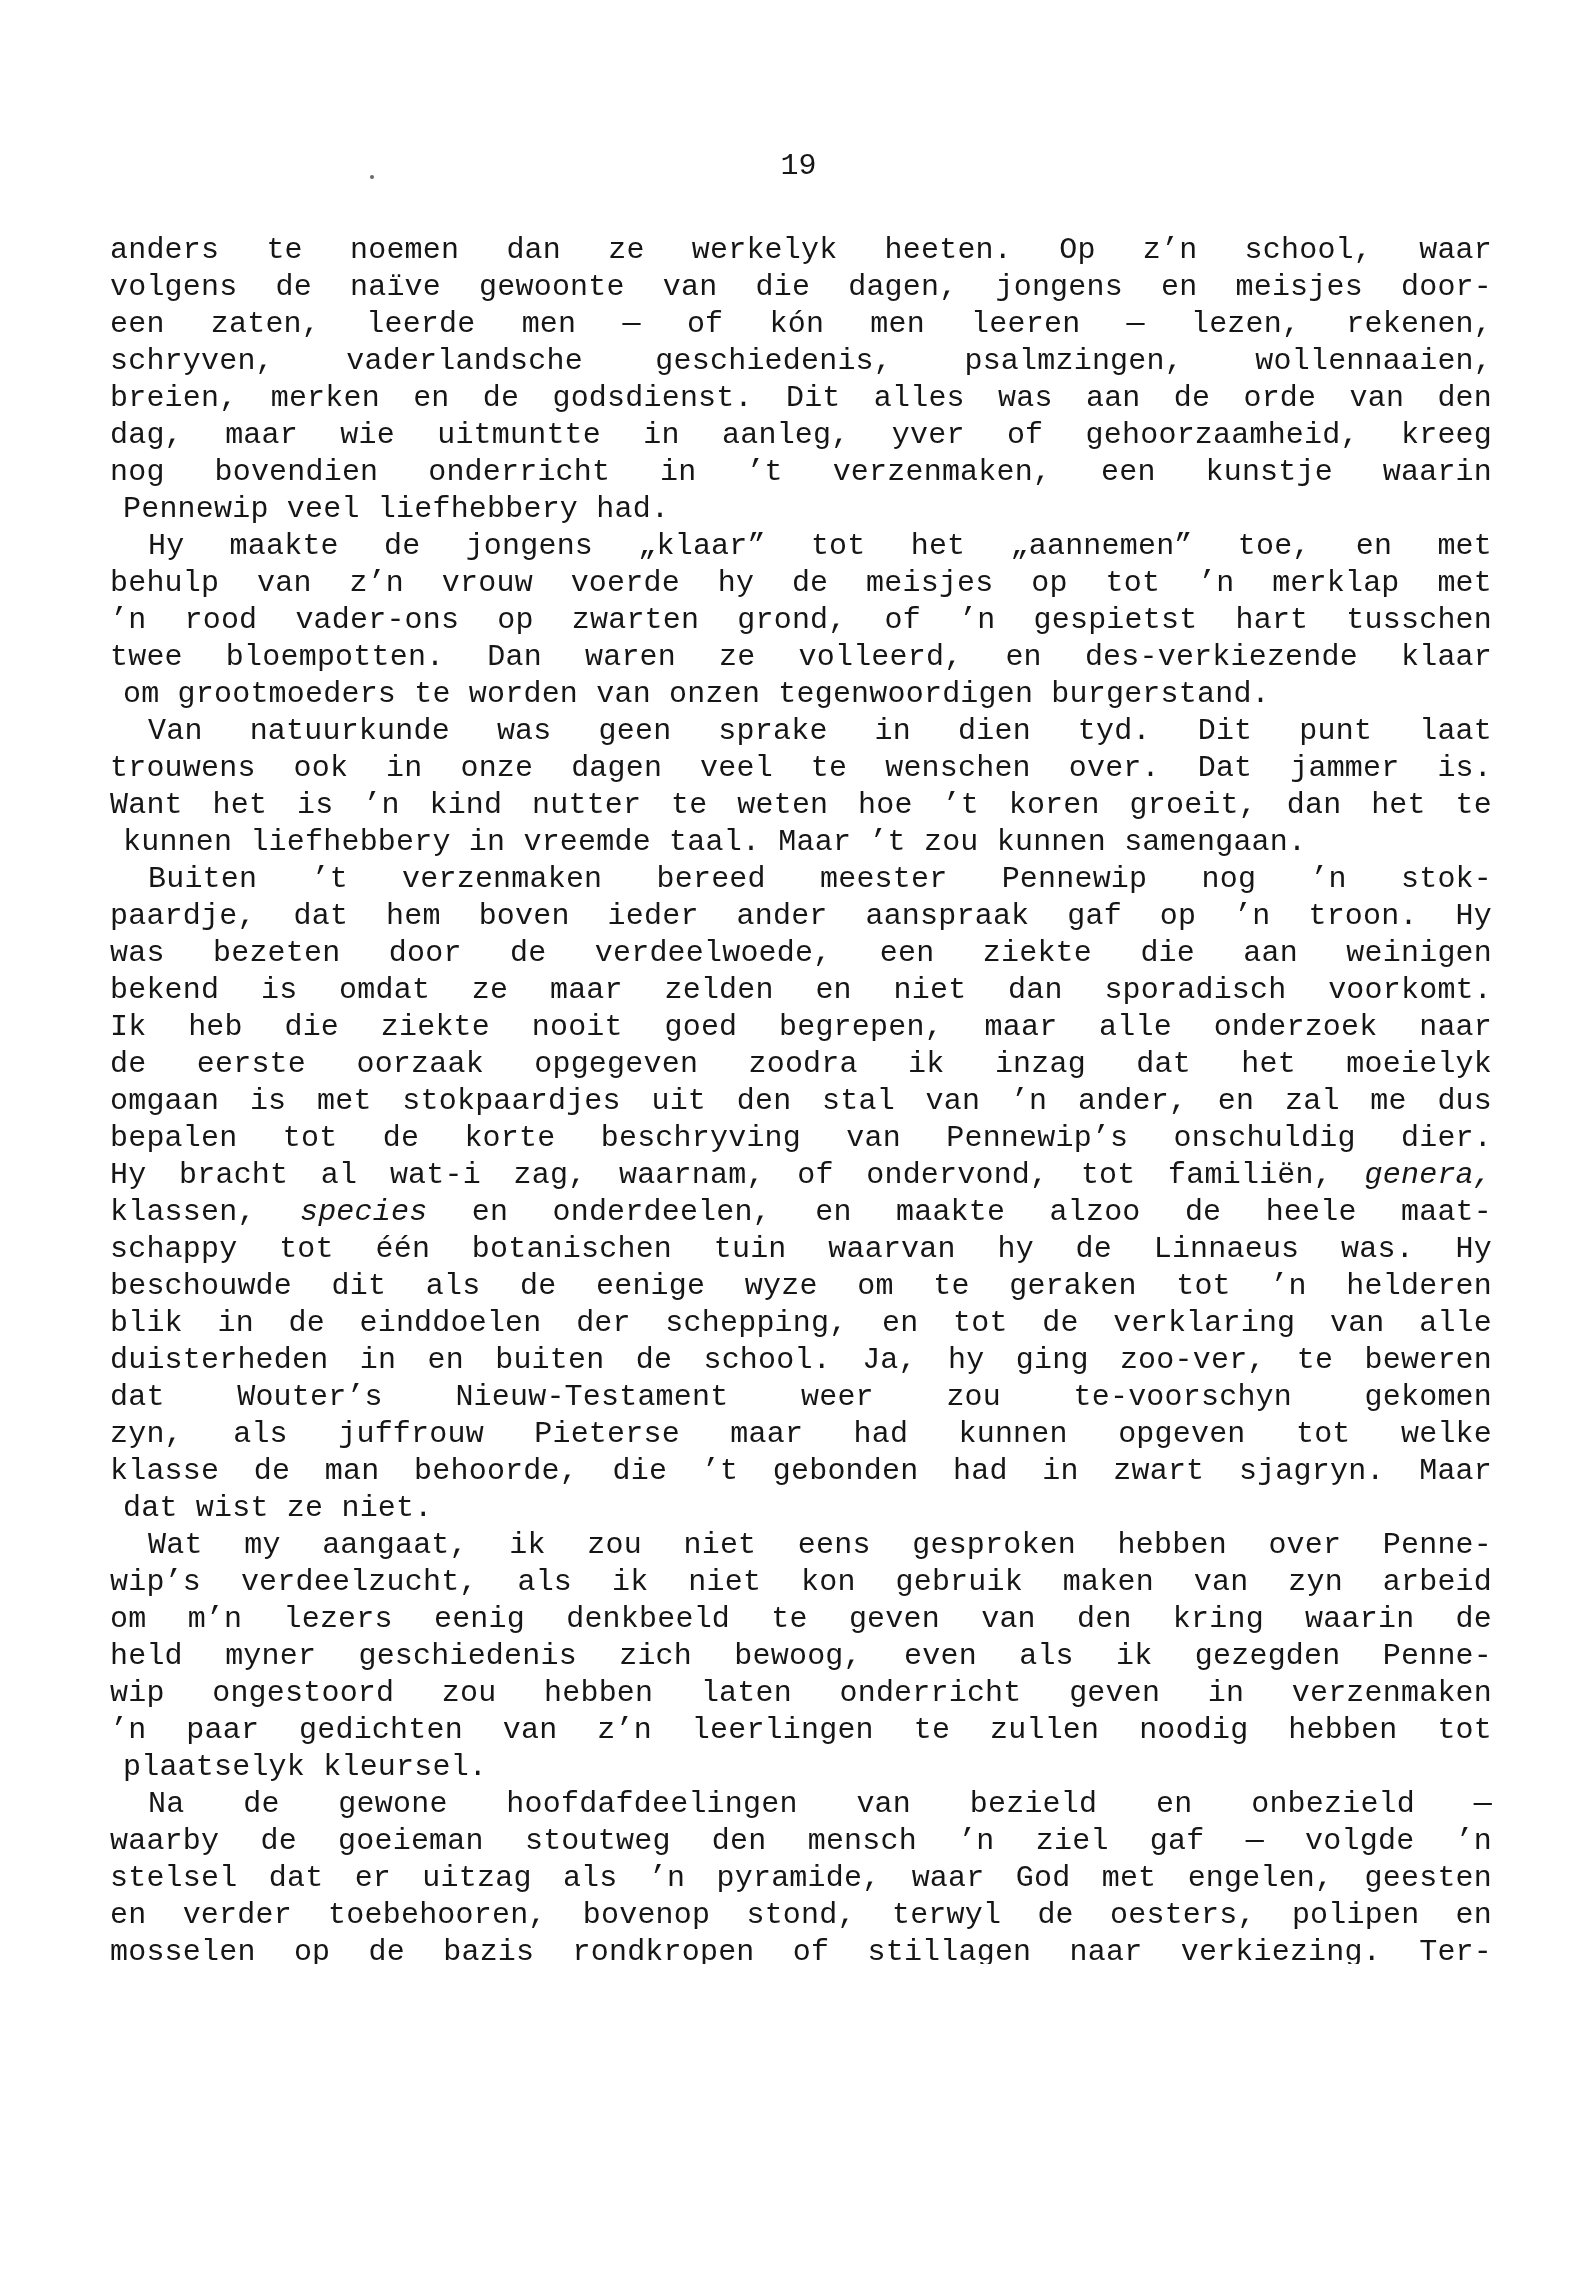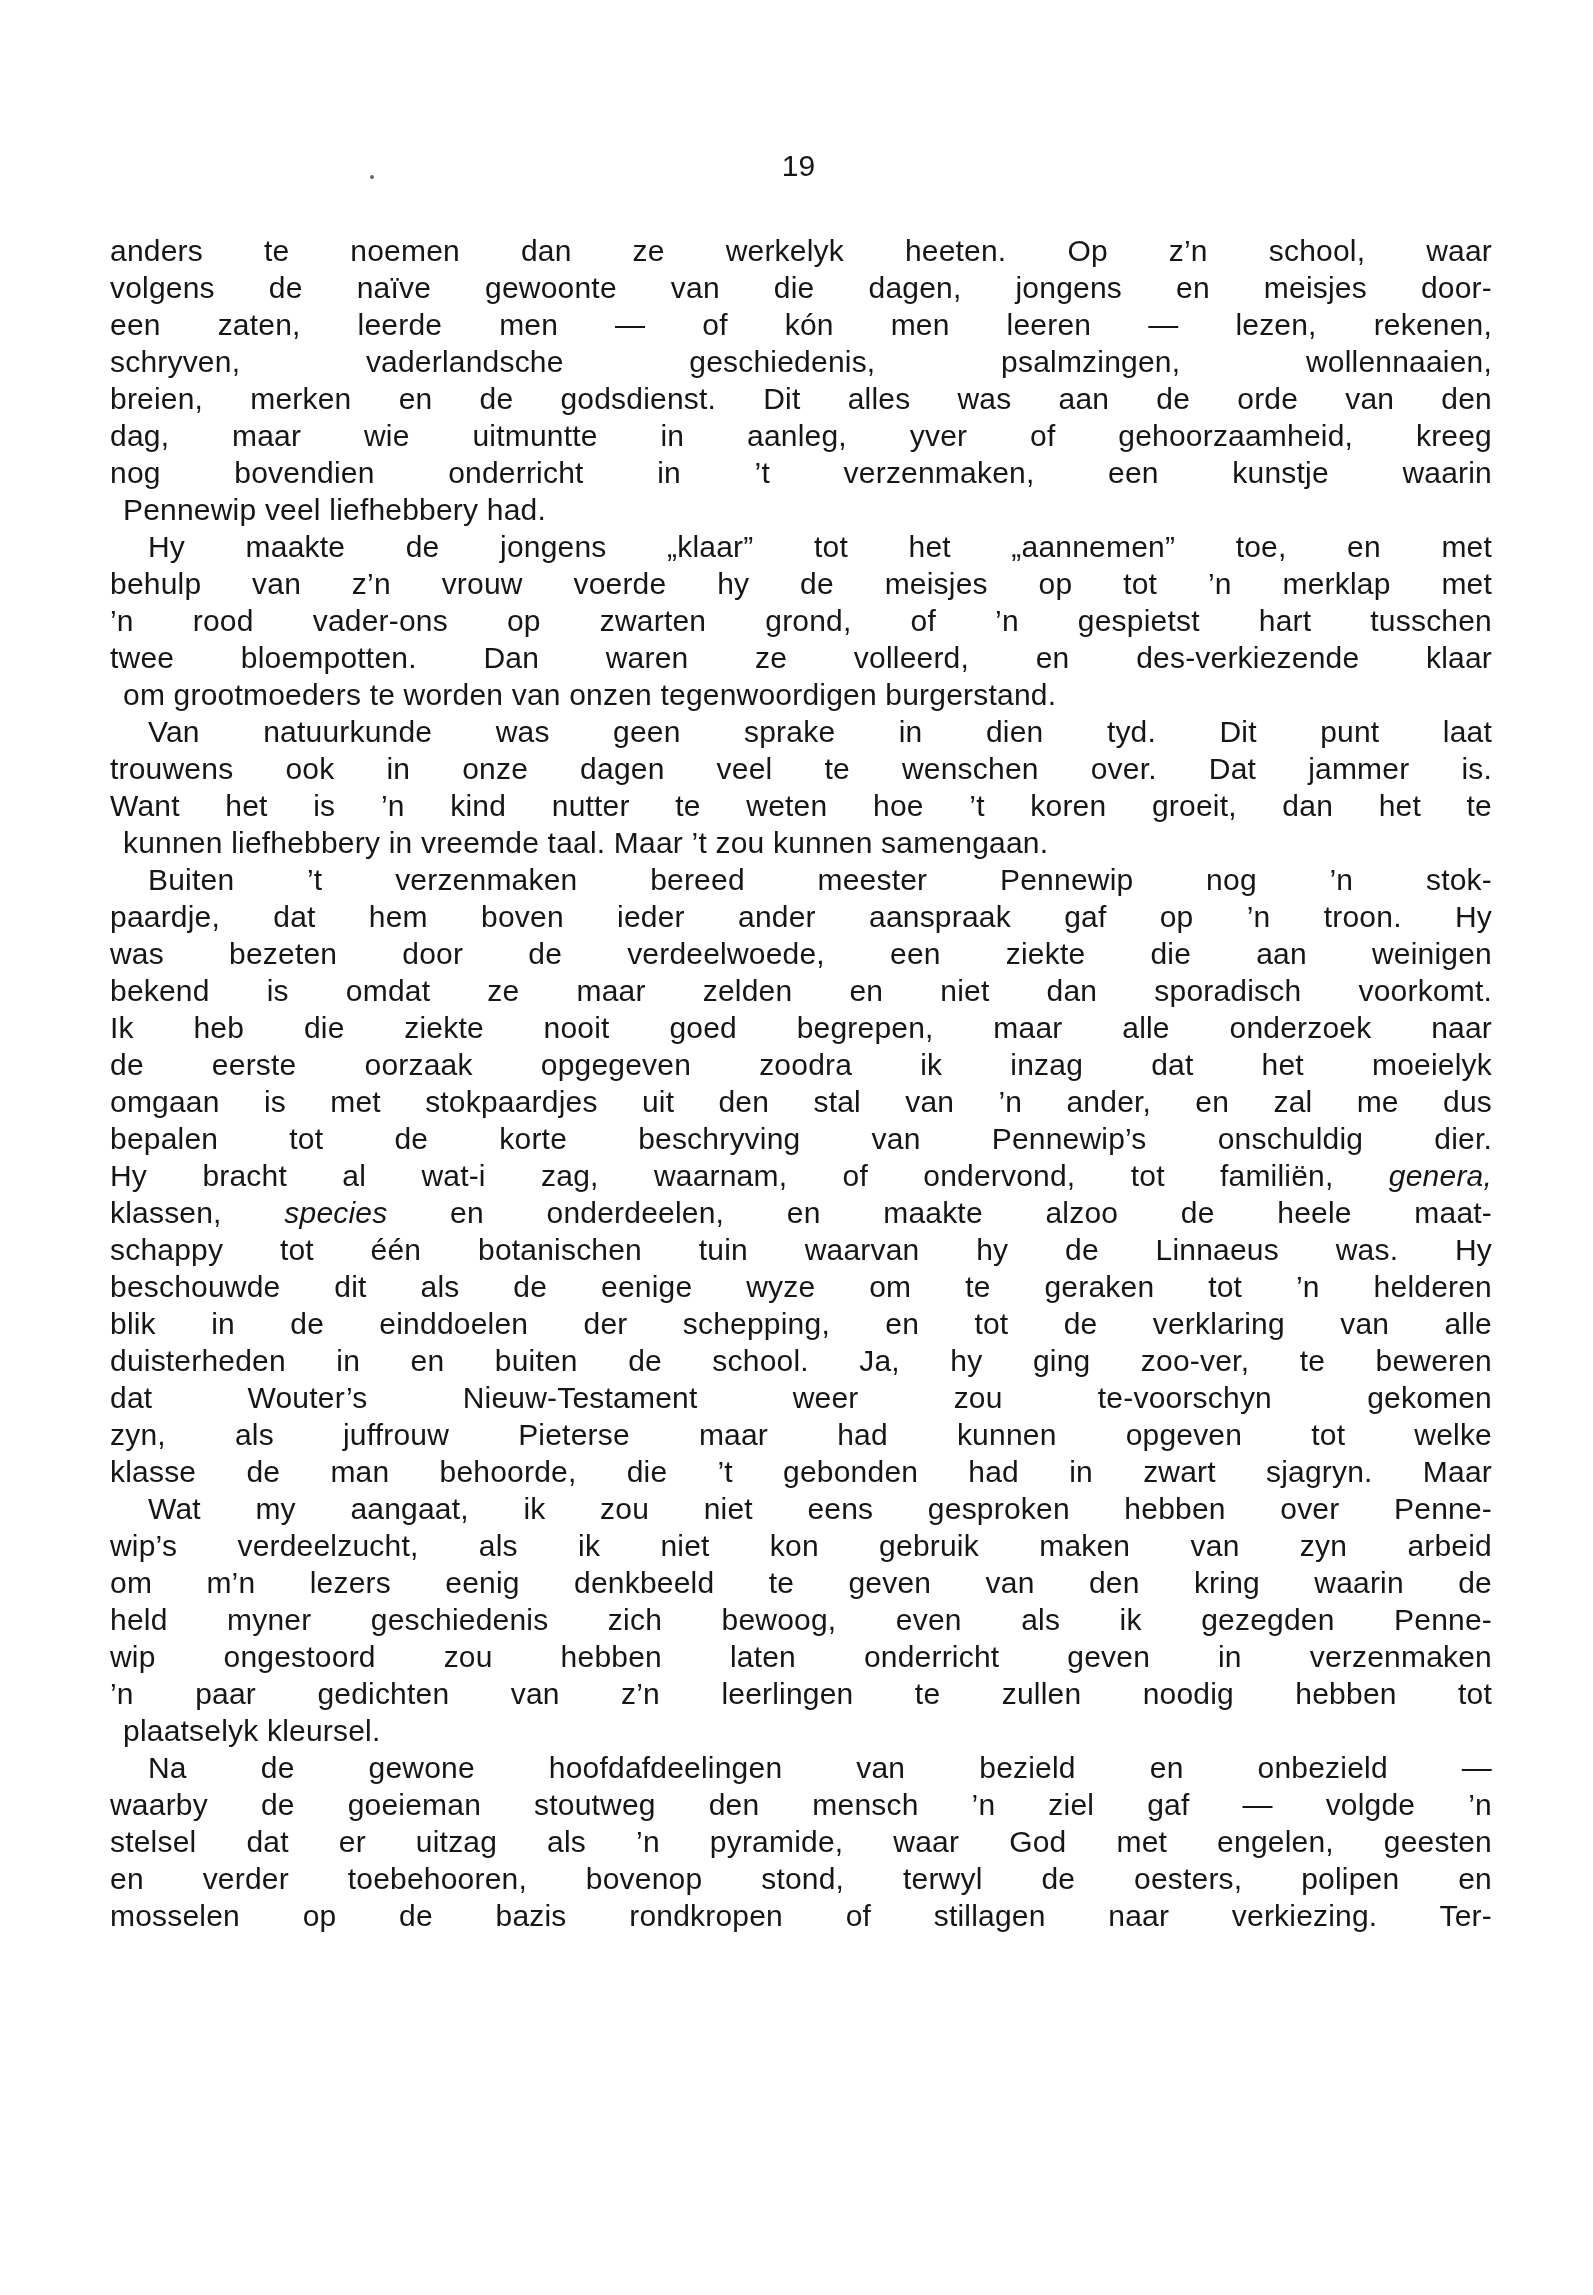--- a/index.html
+++ b/index.html
@@ -6,21 +6,21 @@
     margin: 0;
     padding: 0;
     background: #ffffff;
   }
   .scan-page {
     position: relative;
     width: 1594px;
     height: 1964px;
     background: var(--paper, #ffffff);
     color: var(--ink, #161616);
-    font-family: Liberation Sans, sans-serif;
+    font-family: Liberation Mono, monospace;
     overflow: hidden;
   }
   .page-number {
     position: absolute;
     top: 147px;
     left: 106px;
     width: 1385px;
     text-align: center;
     font-size: 30px;
     line-height: 38px;
@@ -96,20 +96,21 @@
         <div class="line"><span>bepalen tot de korte beschryving van Pennewip’s onschuldig dier.</span></div>
         <div class="line"><span>Hy bracht al wat-i zag, waarnam, of ondervond, tot familiën, </span><span class="it">genera,</span></div>
         <div class="line"><span>klassen, </span><span class="it">species</span><span> en onderdeelen, en maakte alzoo de heele maat-</span></div>
         <div class="line"><span>schappy tot één botanischen tuin waarvan hy de Linnaeus was. Hy</span></div>
         <div class="line"><span>beschouwde dit als de eenige wyze om te geraken tot ’n helderen</span></div>
         <div class="line"><span>blik in de einddoelen der schepping, en tot de verklaring van alle</span></div>
         <div class="line"><span>duisterheden in en buiten de school. Ja, hy ging zoo-ver, te beweren</span></div>
         <div class="line"><span>dat Wouter’s Nieuw-Testament weer zou te-voorschyn gekomen</span></div>
         <div class="line"><span>zyn, als juffrouw Pieterse maar had kunnen opgeven tot welke</span></div>
         <div class="line"><span>klasse de man behoorde, die ’t gebonden had in zwart sjagryn. Maar</span></div>
+        <div class="line lastline"><span>dat wist ze niet.</span></div>
       </div>
       <div class="paragraph">
         <div class="line indent"><span>Wat my aangaat, ik zou niet eens gesproken hebben over Penne-</span></div>
         <div class="line"><span>wip’s verdeelzucht, als ik niet kon gebruik maken van zyn arbeid</span></div>
         <div class="line"><span>om m’n lezers eenig denkbeeld te geven van den kring waarin de</span></div>
         <div class="line"><span>held myner geschiedenis zich bewoog, even als ik gezegden Penne-</span></div>
         <div class="line"><span>wip ongestoord zou hebben laten onderricht geven in verzenmaken</span></div>
         <div class="line"><span>’n paar gedichten van z’n leerlingen te zullen noodig hebben tot</span></div>
         <div class="line lastline"><span>plaatselyk kleursel.</span></div>
       </div>

